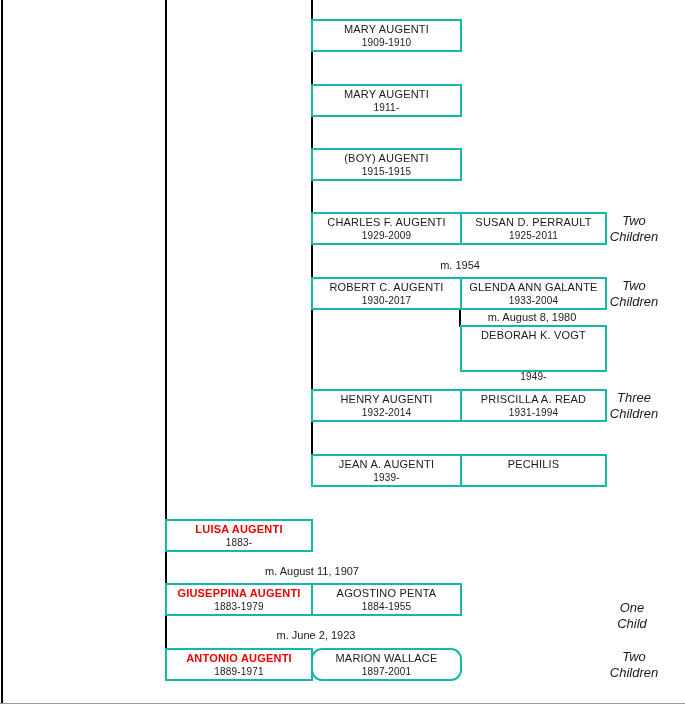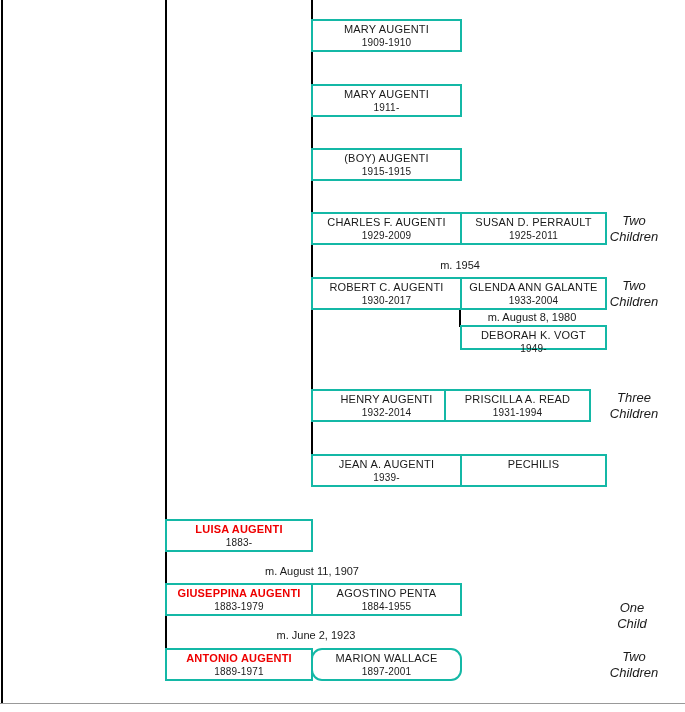--- a/index.html
+++ b/index.html
@@ -55,29 +55,29 @@
       <div class="pdates">1925-2011</div>
     </div>
     <div class="pbox" style="left: 311px; top: 277px; width: 151px; height: 33px;">
       <div class="pname">ROBERT C. AUGENTI</div>
       <div class="pdates">1930-2017</div>
     </div>
     <div class="pbox" style="left: 460px; top: 277px; width: 147px; height: 33px;">
       <div class="pname">GLENDA ANN GALANTE</div>
       <div class="pdates">1933-2004</div>
     </div>
-    <div class="pbox" style="left: 460px; top: 325px; width: 147px; height: 25px;">
+    <div class="pbox" style="left: 460px; top: 325px; width: 147px; height: 47px; gap: 28px;">
       <div class="pname">DEBORAH K. VOGT</div>
       <div class="pdates">1949-</div>
     </div>
     <div class="pbox" style="left: 311px; top: 389px; width: 151px; height: 33px;">
       <div class="pname">HENRY AUGENTI</div>
       <div class="pdates">1932-2014</div>
     </div>
-    <div class="pbox" style="left: 444px; top: 389px; width: 147px; height: 33px;">
+    <div class="pbox" style="left: 460px; top: 389px; width: 147px; height: 33px;">
       <div class="pname">PRISCILLA A. READ</div>
       <div class="pdates">1931-1994</div>
     </div>
     <div class="pbox" style="left: 311px; top: 454px; width: 151px; height: 33px;">
       <div class="pname">JEAN A. AUGENTI</div>
       <div class="pdates">1939-</div>
     </div>
     <div class="pbox" style="left: 460px; top: 454px; width: 147px; height: 33px;">
       <div class="pname">PECHILIS</div>
       <div class="pdates"></div>

